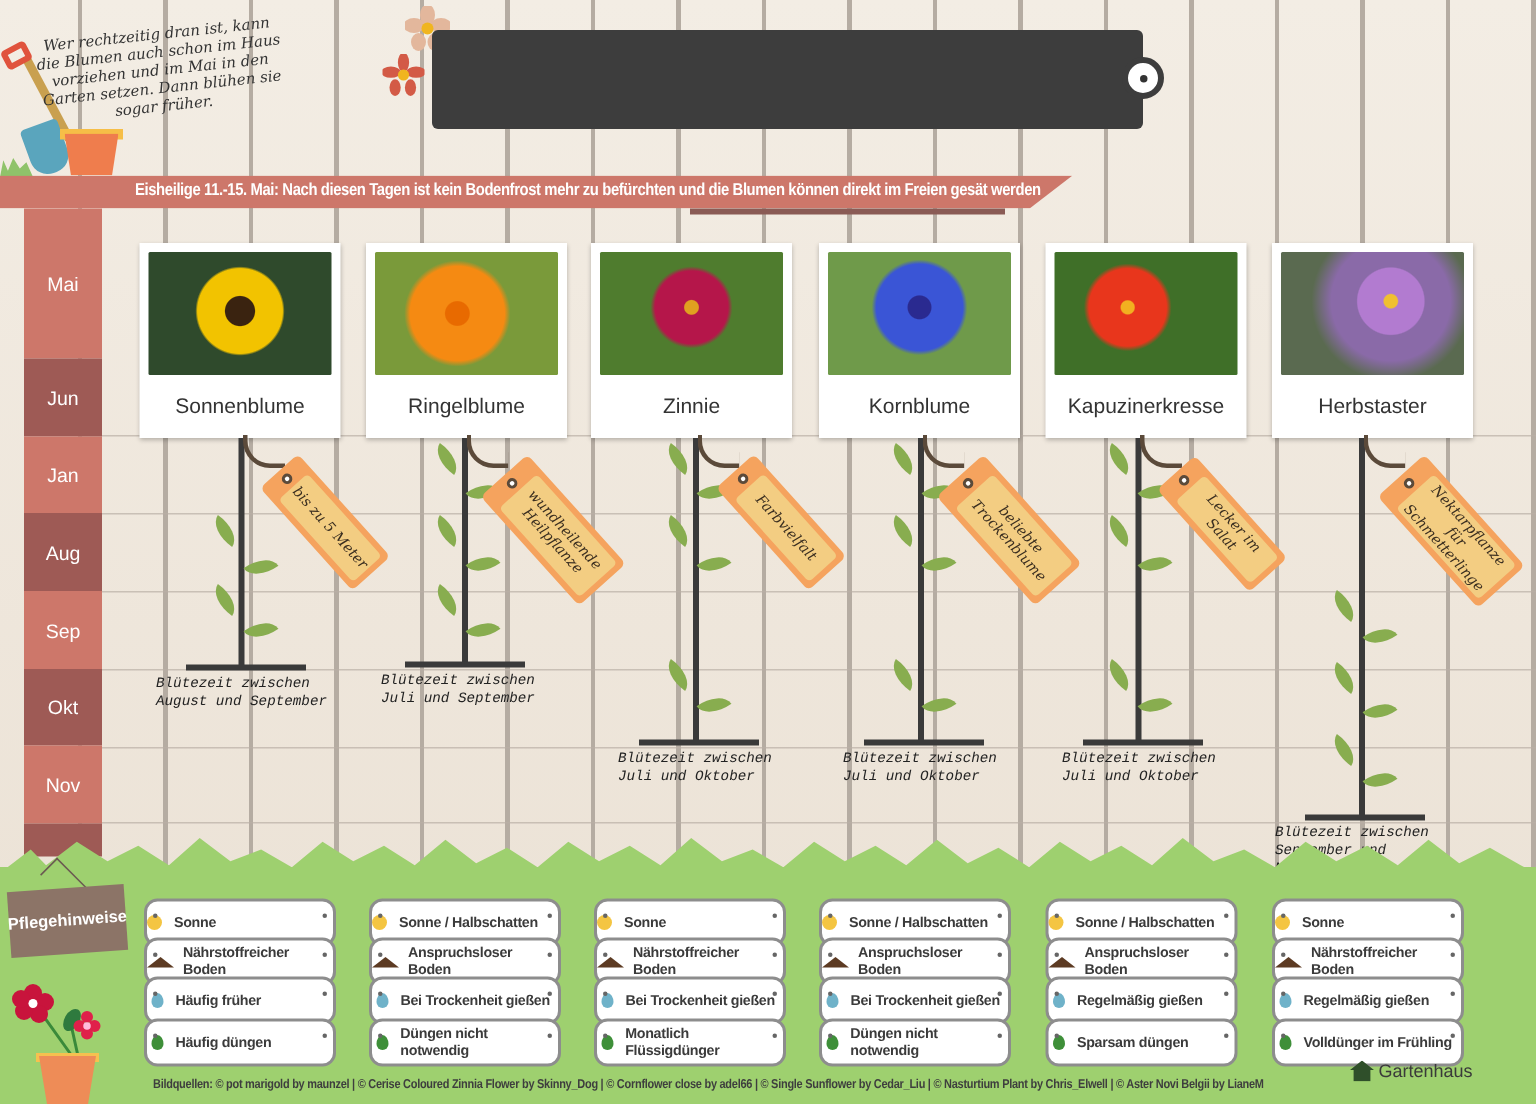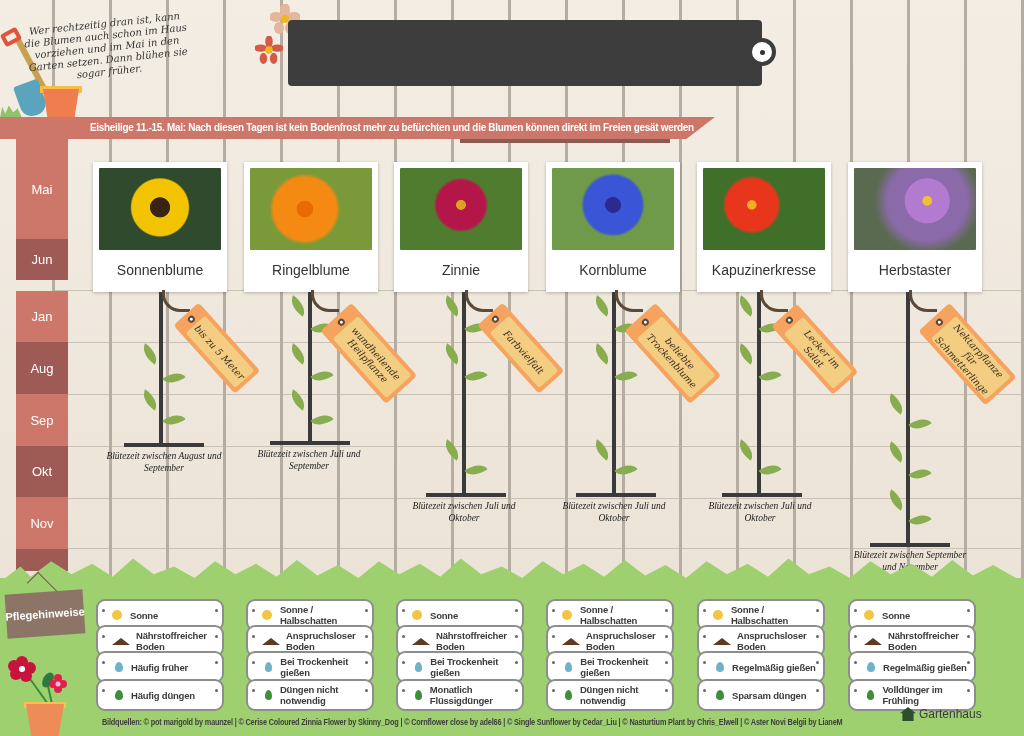--- a/index.html
+++ b/index.html
@@ -31,32 +31,32 @@
 .months{position:absolute;left:16px;top:139px;width:52px;height:432px}
 .month{position:absolute;left:0;width:52px;color:#fff;font-size:13px;text-align:center;display:flex;align-items:center;justify-content:center}
 .card{position:absolute;top:162px;width:134px;height:130px;background:#fff;box-shadow:0 1px 3px rgba(0,0,0,.25)}
 .card .img{position:absolute;left:6px;top:6px;width:122px;height:82px;border-radius:1px;overflow:hidden}
 .card .name{position:absolute;left:0;right:0;top:100px;text-align:center;font-size:14px;color:#333}
 .stem{position:absolute;width:4px;background:#3a3a3a}
 .base{position:absolute;height:4px;background:#3a3a3a}
 .leaf{position:absolute;width:20px;height:12px;background:#88ad4f;border-radius:0 100% 0 100%}
 .leaf.l{transform:rotate(35deg)}
 .leaf.r{transform:rotate(-35deg)}
-.bloom{position:absolute;text-align:center;font-family:Liberation Serif, serif;font-size:9.5px;line-height:12px;color:#222;font-style:italic}
+.bloom{position:absolute;text-align:left;font-family:Liberation Mono, monospace;font-size:9.5px;line-height:12px;color:#222;font-style:italic}
 .tag{position:absolute;width:92px;height:34px;background:#f5a35e;border-radius:4px;transform-origin:0 50%}
 .tag-in{position:absolute;left:14px;top:4px;right:4px;bottom:4px;background:#f3cd82;border-radius:3px;display:flex;align-items:center;justify-content:center;text-align:center;
  font-family:"DejaVu Serif",serif;font-style:italic;font-size:9.5px;line-height:11px;color:#3a2e20}
 .tag-hole{position:absolute;left:4px;top:13px;width:7px;height:7px;border-radius:50%;background:#fff;border:2px solid #5b4a3a}
 .hook{position:absolute;width:28px;height:22px;border:3px solid #5b4a3a;border-top:none;border-right:none;border-radius:0 0 0 18px}
 .ground{position:absolute;left:0;top:578px;width:1024px;height:158px;background:#9ed06f}
 .grass{position:absolute;left:0;top:556px;width:1024px;height:26px;background:#9ed06f;
  clip-path:polygon(0 100%,2% 40%,3% 80%,5% 20%,7% 70%,9% 30%,11% 80%,13% 10%,15% 70%,17% 40%,19% 85%,21% 20%,23% 70%,25% 30%,27% 80%,29% 15%,31% 75%,33% 35%,35% 85%,37% 20%,39% 70%,41% 30%,43% 80%,45% 10%,47% 70%,49% 40%,51% 85%,53% 20%,55% 70%,57% 30%,59% 80%,61% 15%,63% 75%,65% 35%,67% 85%,69% 20%,71% 70%,73% 30%,75% 80%,77% 10%,79% 70%,81% 40%,83% 85%,85% 20%,87% 70%,89% 30%,91% 80%,93% 15%,95% 75%,97% 35%,99% 80%,100% 100%)}
 .sign{position:absolute;left:6px;top:592px;width:78px;height:44px;background:#8c7467;transform:rotate(-4deg);display:flex;align-items:center;justify-content:center;color:#fff;font-weight:bold;font-size:11px}
 .sign-str{position:absolute;left:28px;top:580px;width:30px;height:16px;border-left:1.5px solid #6b5a52;border-top:1.5px solid #6b5a52;transform:rotate(45deg) skew(0deg)}
-.care{position:absolute;width:128px;height:32px;background:#fff;border:2px solid #8d8d8d;border-radius:9px;display:flex;align-items:center;padding-left:14px;font-size:9.5px;font-weight:bold;color:#3b3b3b;letter-spacing:-.2px}
+.care{position:absolute;width:128px;height:32px;background:#fff;border:2px solid #8d8d8d;border-radius:9px;display:flex;align-items:center;padding-left:0;font-size:9.5px;font-weight:bold;color:#3b3b3b;letter-spacing:-.2px}
 .care::before,.care::after{content:"";position:absolute;top:8px;width:3px;height:3px;border-radius:50%;background:#666}
 .care::before{left:4px}.care::after{right:4px}
 .sun{display:inline-block;width:10px;height:10px;border-radius:50%;background:#f4c542;margin-right:8px}
 .soil{display:inline-block;width:0;height:0;border-left:9px solid transparent;border-right:9px solid transparent;border-bottom:7px solid #5d3b23;margin-right:6px}
 .drop{display:inline-block;width:8px;height:10px;background:#6fb2c9;border-radius:50% 50% 50% 50%/60% 60% 40% 40%;margin:0 8px 0 3px}
 .drop.g{background:#3e8f39}
 .pot2{position:absolute;left:26px;top:704px;width:38px;height:32px;background:#ee8c57;clip-path:polygon(0 0,100% 0,86% 100%,14% 100%)}
 .pot2-rim{position:absolute;left:24px;top:702px;width:42px;height:6px;background:#f6c14f}
 .credits{position:absolute;left:102px;top:717px;font-size:8.5px;font-weight:bold;color:#3e3e3e;letter-spacing:-.2px;transform:scaleX(.86);transform-origin:left}
 .logo{position:absolute;left:900px;top:707px;font-size:12px;color:#3a3a3a;display:flex;align-items:center}
@@ -105,21 +105,21 @@
 <div class="title-box">
   <div class="title-tab"></div>
 </div>
 
 <div class="banner"></div>
 <div class="banner-shadow"></div>
 <div class="banner-text">Eisheilige 11.-15. Mai: Nach diesen Tagen ist kein Bodenfrost mehr zu befürchten und die Blumen können direkt im Freien gesät werden</div>
 
 <div class="months">
   <div class="month" style="top:0;height:100px;background:#cd776a">Mai</div>
-  <div class="month" style="top:100px;height:41px;background:#9e5a55">Jun</div>
+  <div class="month" style="top:100px;height:52px;background:#9e5a55">Jun</div>
   <div class="month" style="top:152px;height:51px;background:#cd776a">Jan</div>
   <div class="month" style="top:203px;height:52px;background:#9e5a55">Aug</div>
   <div class="month" style="top:255px;height:52px;background:#cd776a">Sep</div>
   <div class="month" style="top:307px;height:51px;background:#9e5a55">Okt</div>
   <div class="month" style="top:358px;height:52px;background:#cd776a">Nov</div>
   <div class="month" style="top:410px;height:22px;background:#9e5a55"></div>
 </div>
 
 <div class="card" style="left:93px">
   <div class="img" style="background:radial-gradient(circle at 50% 48%,#3a2310 0 13%,#f2c300 14% 38%,#2f4a2c 40%)"></div>

